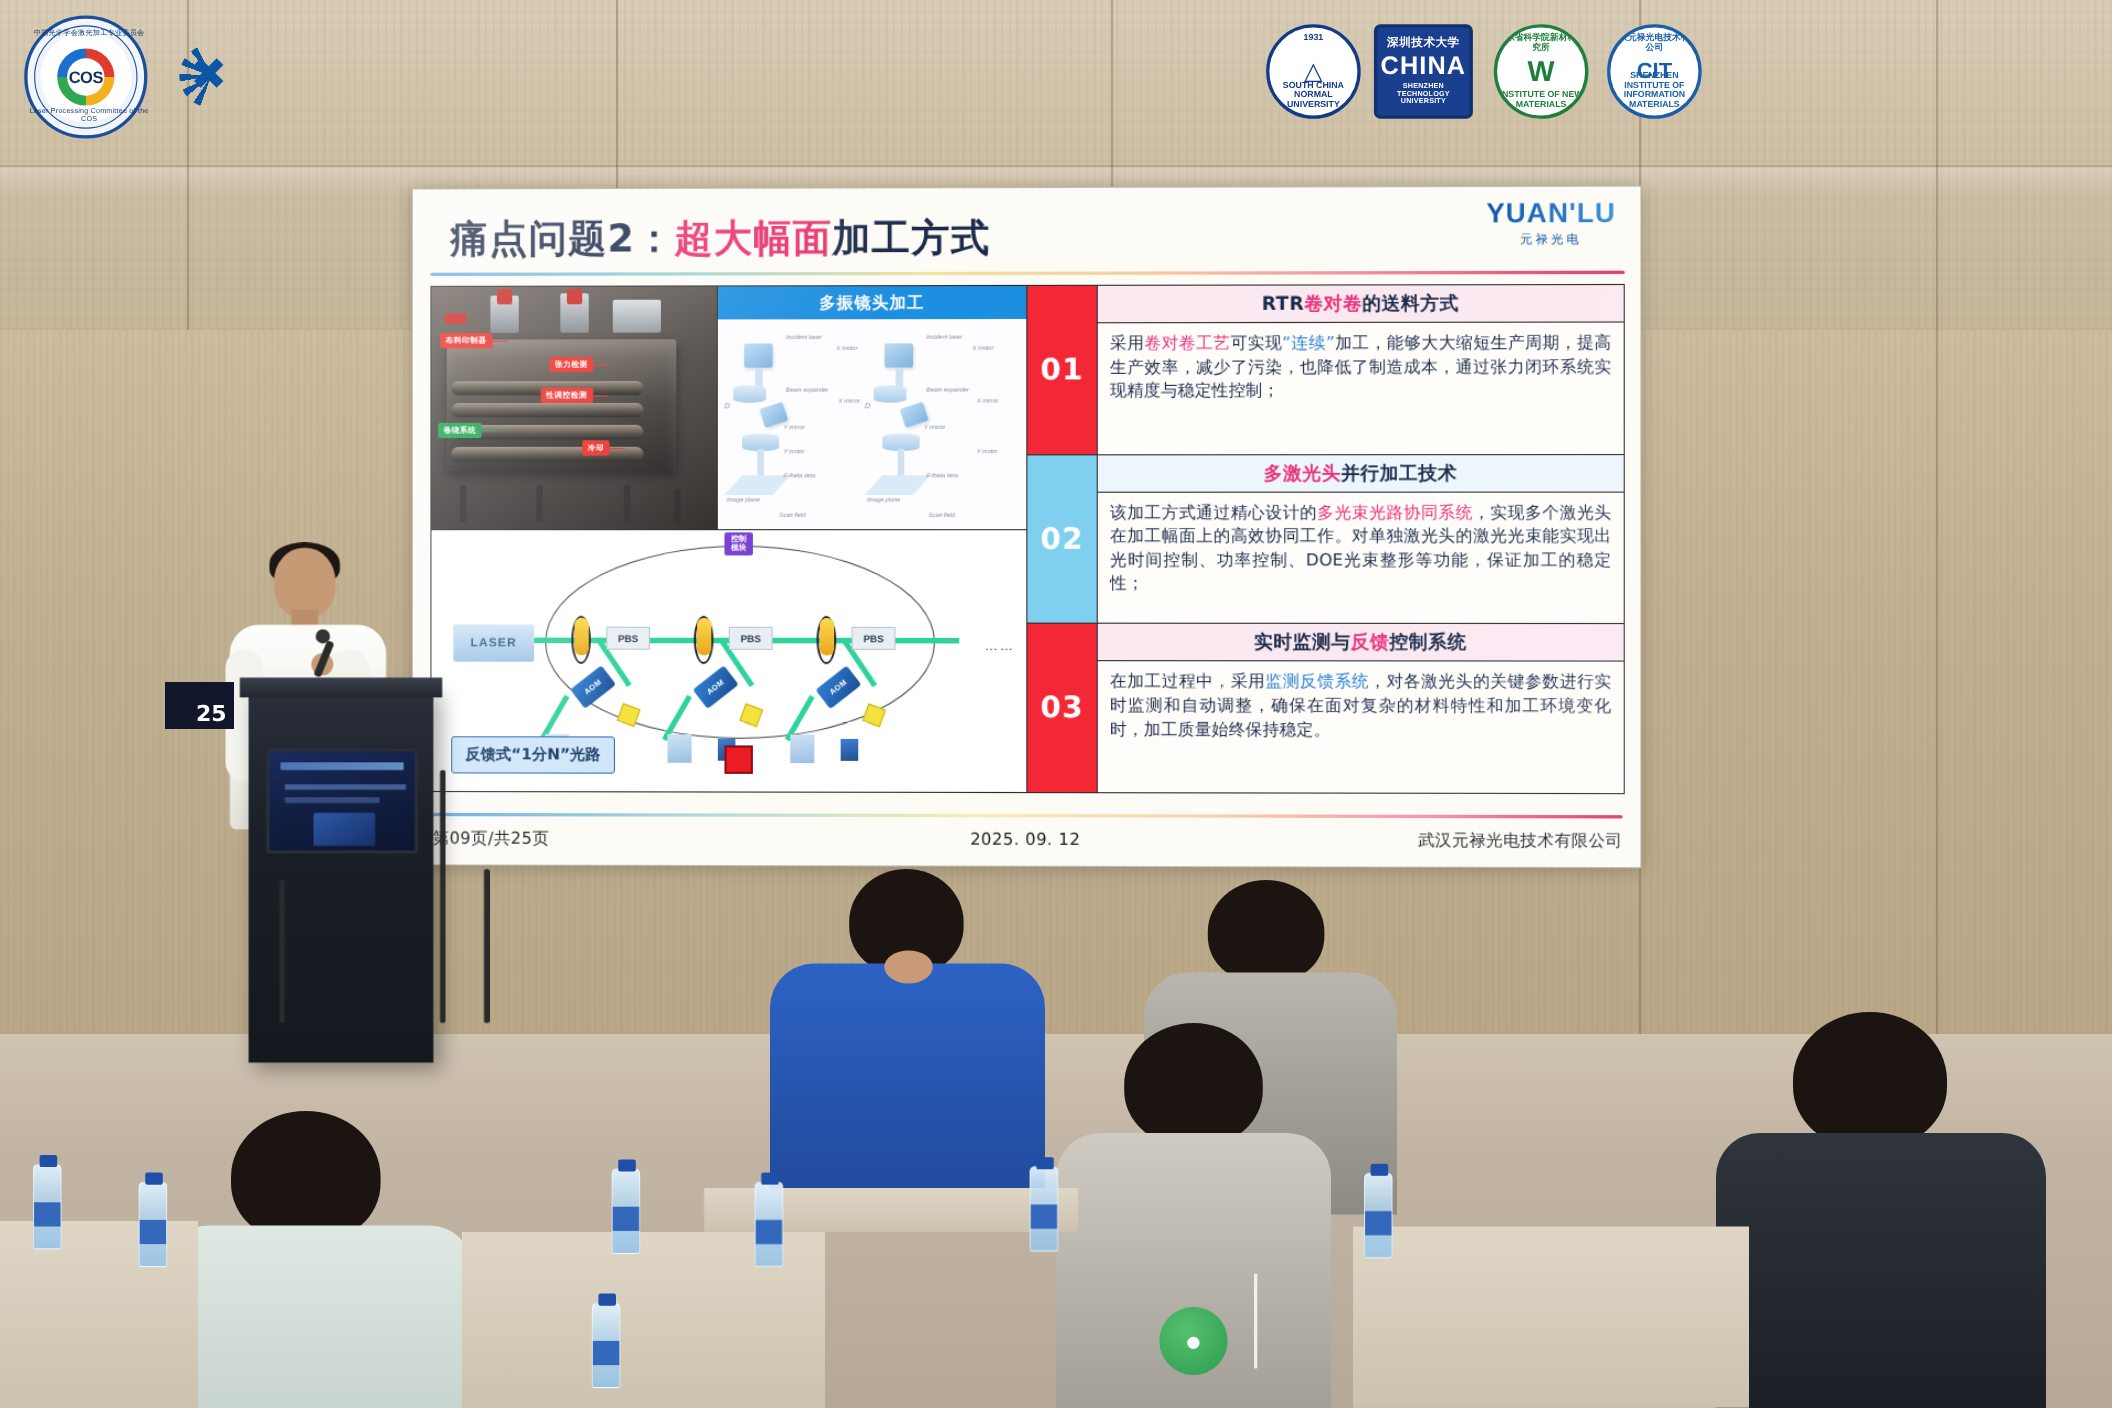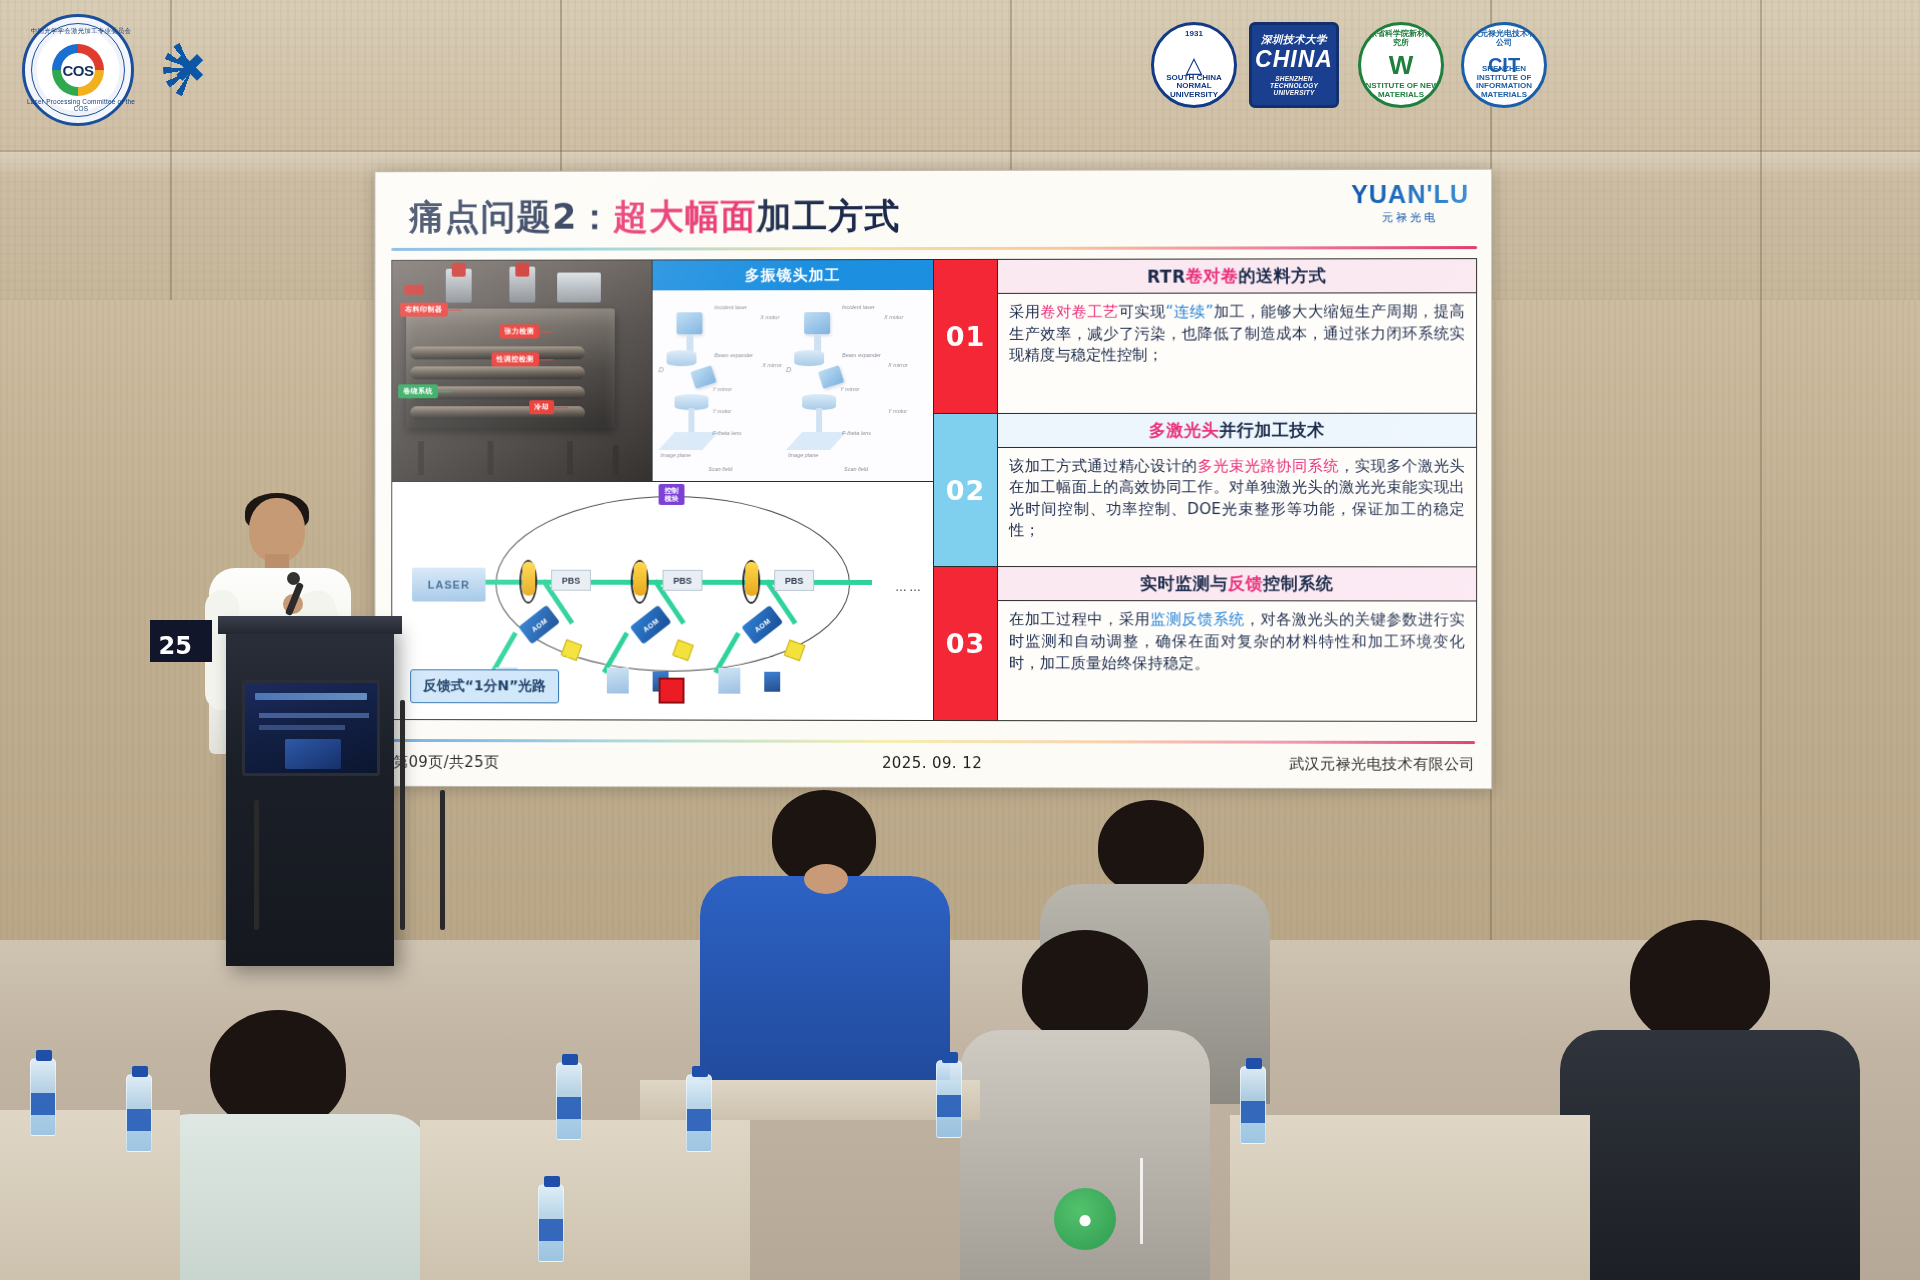--- a/index.html
+++ b/index.html
@@ -92,21 +92,21 @@
   .univ-logo{ top:22px; width:92px; height:92px; flex-direction:column; }
   .univ-logo .badge{
     width:86px; height:86px; border-radius:50%;
     display:flex; align-items:center; justify-content:center;
     font-size:8px; font-weight:700; text-align:center; line-height:1.1;
     position:relative; overflow:hidden;
   }
   .u1{ left:1148px; }
   .u1 .badge{ background:#fff; border:3px solid #123a86; color:#123a86; }
   .u1 .badge .inner{ font-size:22px; font-weight:800; }
-  .u2{ left:1248px;font-style:italic; }
+  .u2{ left:1248px; }
   .u2 .badge{
     background:#1b3f8f; border:3px solid #12306e; color:#fff;
     border-radius:6px; width:90px; height:86px; flex-direction:column; gap:2px;
   }
   .u2 .t{ font-size:10.5px; letter-spacing:.5px; }
   .u2 .m{ font-size:23px; font-weight:800; letter-spacing:1px; }
   .u2 .b{ font-size:6.5px; letter-spacing:.2px; }
   .u3{ left:1355px; }
   .u3 .badge{ background:#fff; border:3px solid #1f7f3d; color:#1f7f3d; }
   .u4{ left:1458px; }
@@ -322,22 +322,22 @@
     border:3px solid #2a2e38; border-radius:3px; overflow:hidden;
   }
   .laptop .lt{ position:absolute; left:10px; top:10px; right:10px; height:7px;
     background:linear-gradient(90deg,#5f8fd6,#7fb2e8); opacity:.75; border-radius:1px; }
   .laptop .lm{ position:absolute; left:14px; top:30px; width:110px; height:5px; background:#5d7fc0; opacity:.65; }
   .laptop .lm2{ position:absolute; left:14px; top:42px; width:86px; height:5px; background:#4d6aa8; opacity:.6; }
   .laptop .chip{ position:absolute; left:40px; top:56px; width:56px; height:30px;
     background: linear-gradient(150deg,#2e59a8,#16306a); border-radius:2px; }
   .screen25{
     position:absolute; left:150px; top:620px; width:62px; height:42px;
-    background:#11162a; color:#fff; font-size:24px; font-weight:700;
-    display:flex; align-items:flex-end; justify-content:flex-end; padding:2px 20px;
+    background:#11162a; color:#fff; font-size:20px; font-weight:700;
+    display:flex; align-items:flex-end; justify-content:flex-end; padding:2px 6px;
     font-family:"DejaVu Sans","Liberation Sans",sans-serif;
   }
   .cable{ position:absolute; background:#2a2a2a; border-radius:2px; }
 
   
   .aud{ position:absolute; }
   .aud .h{ position:absolute; border-radius:50% 50% 45% 45%; background:#1b1410; }
   .aud .s{ position:absolute; border-radius:40px 40px 0 0; }
   .aud .sk{ position:absolute; border-radius:50%; background:#c89a78; }
 

